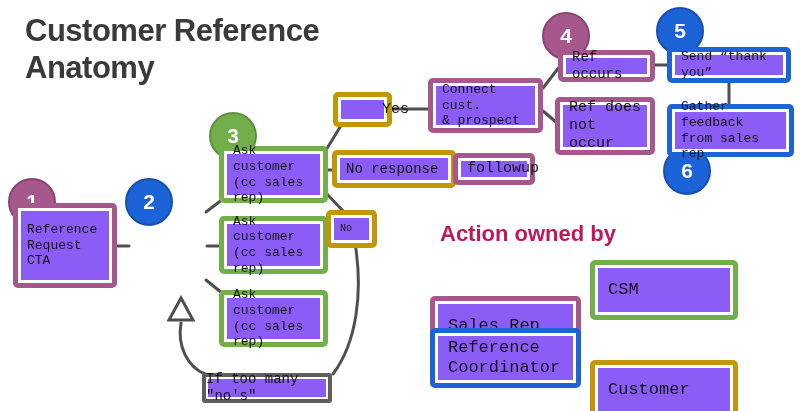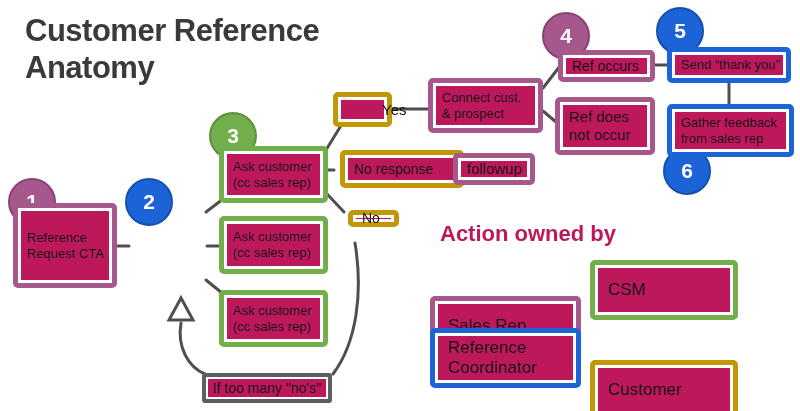--- a/index.html
+++ b/index.html
@@ -11,25 +11,25 @@
   .title{
     position:absolute;left:25px;top:12px;width:360px;z-index:3;
     font-size:31px;line-height:37px;font-weight:bold;color:#3a3a3a;letter-spacing:-0.5px;
   }
   .legend-heading{
     position:absolute;left:440px;top:221px;z-index:3;
     font-size:22px;font-weight:bold;color:#be185d;
   }
   .node{
     position:absolute;z-index:3;box-sizing:border-box;
-    background:#be185d;border-radius:5px;
+    background:#8b5cf6;border-radius:5px;
     box-shadow:inset 0 0 0 3px #ffffff;
     display:flex;align-items:center;
     font-size:13px;line-height:1.2;color:#141414;
-    padding:2px 4px 2px 9px;white-space:pre-line;
+    padding:2px 4px 2px 9px;white-space:pre-line;font-family:Liberation Mono, monospace;
   }
   .owner-m{border:5px solid #a6578c;}
   .owner-b{border:5px solid #1d63d8;}
   .owner-g{border:5px solid #72ae4b;}
   .owner-y{border:5px solid #c19708;}
   .owner-gray{border:4px solid #5e5e5e;box-shadow:inset 0 0 0 2px #ffffff;border-radius:3px;}
   .step{
     position:absolute;z-index:2;width:48px;height:48px;border-radius:50%;
     box-sizing:border-box;display:flex;align-items:center;justify-content:center;
     color:#ffffff;font-size:21px;font-weight:bold;
@@ -38,22 +38,22 @@
   .step-b{background:#1d63d8;border:2px solid #174fae;}
   .step-g{background:#72ae4b;border:2px solid #5c913c;}
 
   
   #n-ref-request{left:13px;top:203px;width:104px;height:85px;}
   #n-identify{left:128px;top:207px;width:80px;height:80px;font-size:15px;}
   #n-ask1{left:219px;top:146px;width:109px;height:57px;}
   #n-ask2{left:219px;top:216px;width:109px;height:58px;}
   #n-ask3{left:219px;top:290px;width:109px;height:57px;}
   #n-yes{left:333px;top:92px;width:59px;height:35px;font-size:15px;padding-left:44px;}
-  #n-no-response{left:340px;top:150px;width:124px;height:38px;font-size:14px;}
-  #n-no{left:348px;top:210px;width:51px;height:17px;font-size:14px;}
+  #n-no-response{left:332px;top:150px;width:124px;height:38px;font-size:14px;}
+  #n-no{left:326px;top:210px;width:51px;height:38px;font-size:10px;}
   #n-connect{left:428px;top:78px;width:115px;height:55px;}
   #n-followup{left:453px;top:153px;width:82px;height:32px;font-size:15px;}
   #n-ref-occurs{left:558px;top:50px;width:97px;height:32px;font-size:14px;}
   #n-ref-not{left:555px;top:97px;width:100px;height:58px;font-size:15px;}
   #n-send-ty{left:667px;top:47px;width:124px;height:36px;}
   #n-gather{left:667px;top:104px;width:127px;height:53px;}
   #n-if-too-many{left:202px;top:373px;width:130px;height:30px;font-size:14px;justify-content:center;padding:0;}
 
   
   #lg-sales-rep{left:430px;top:260px;width:151px;height:60px;font-size:17px;padding-left:13px;margin-top:36px;}

